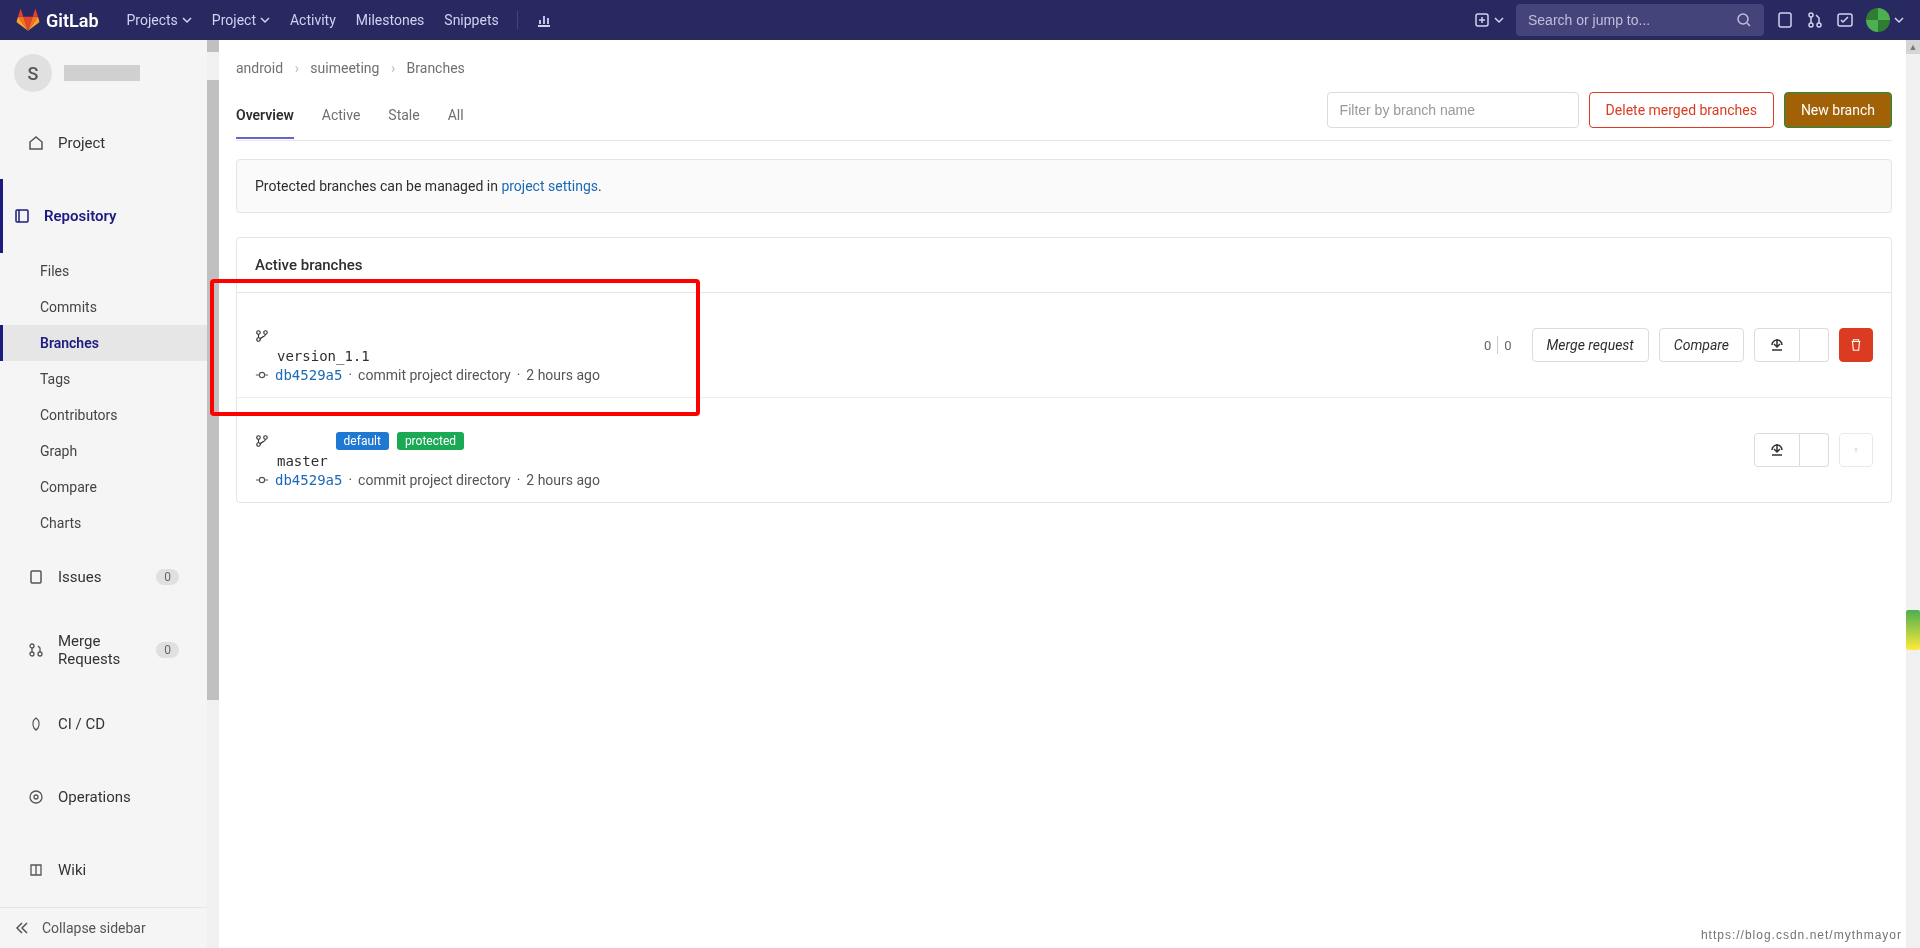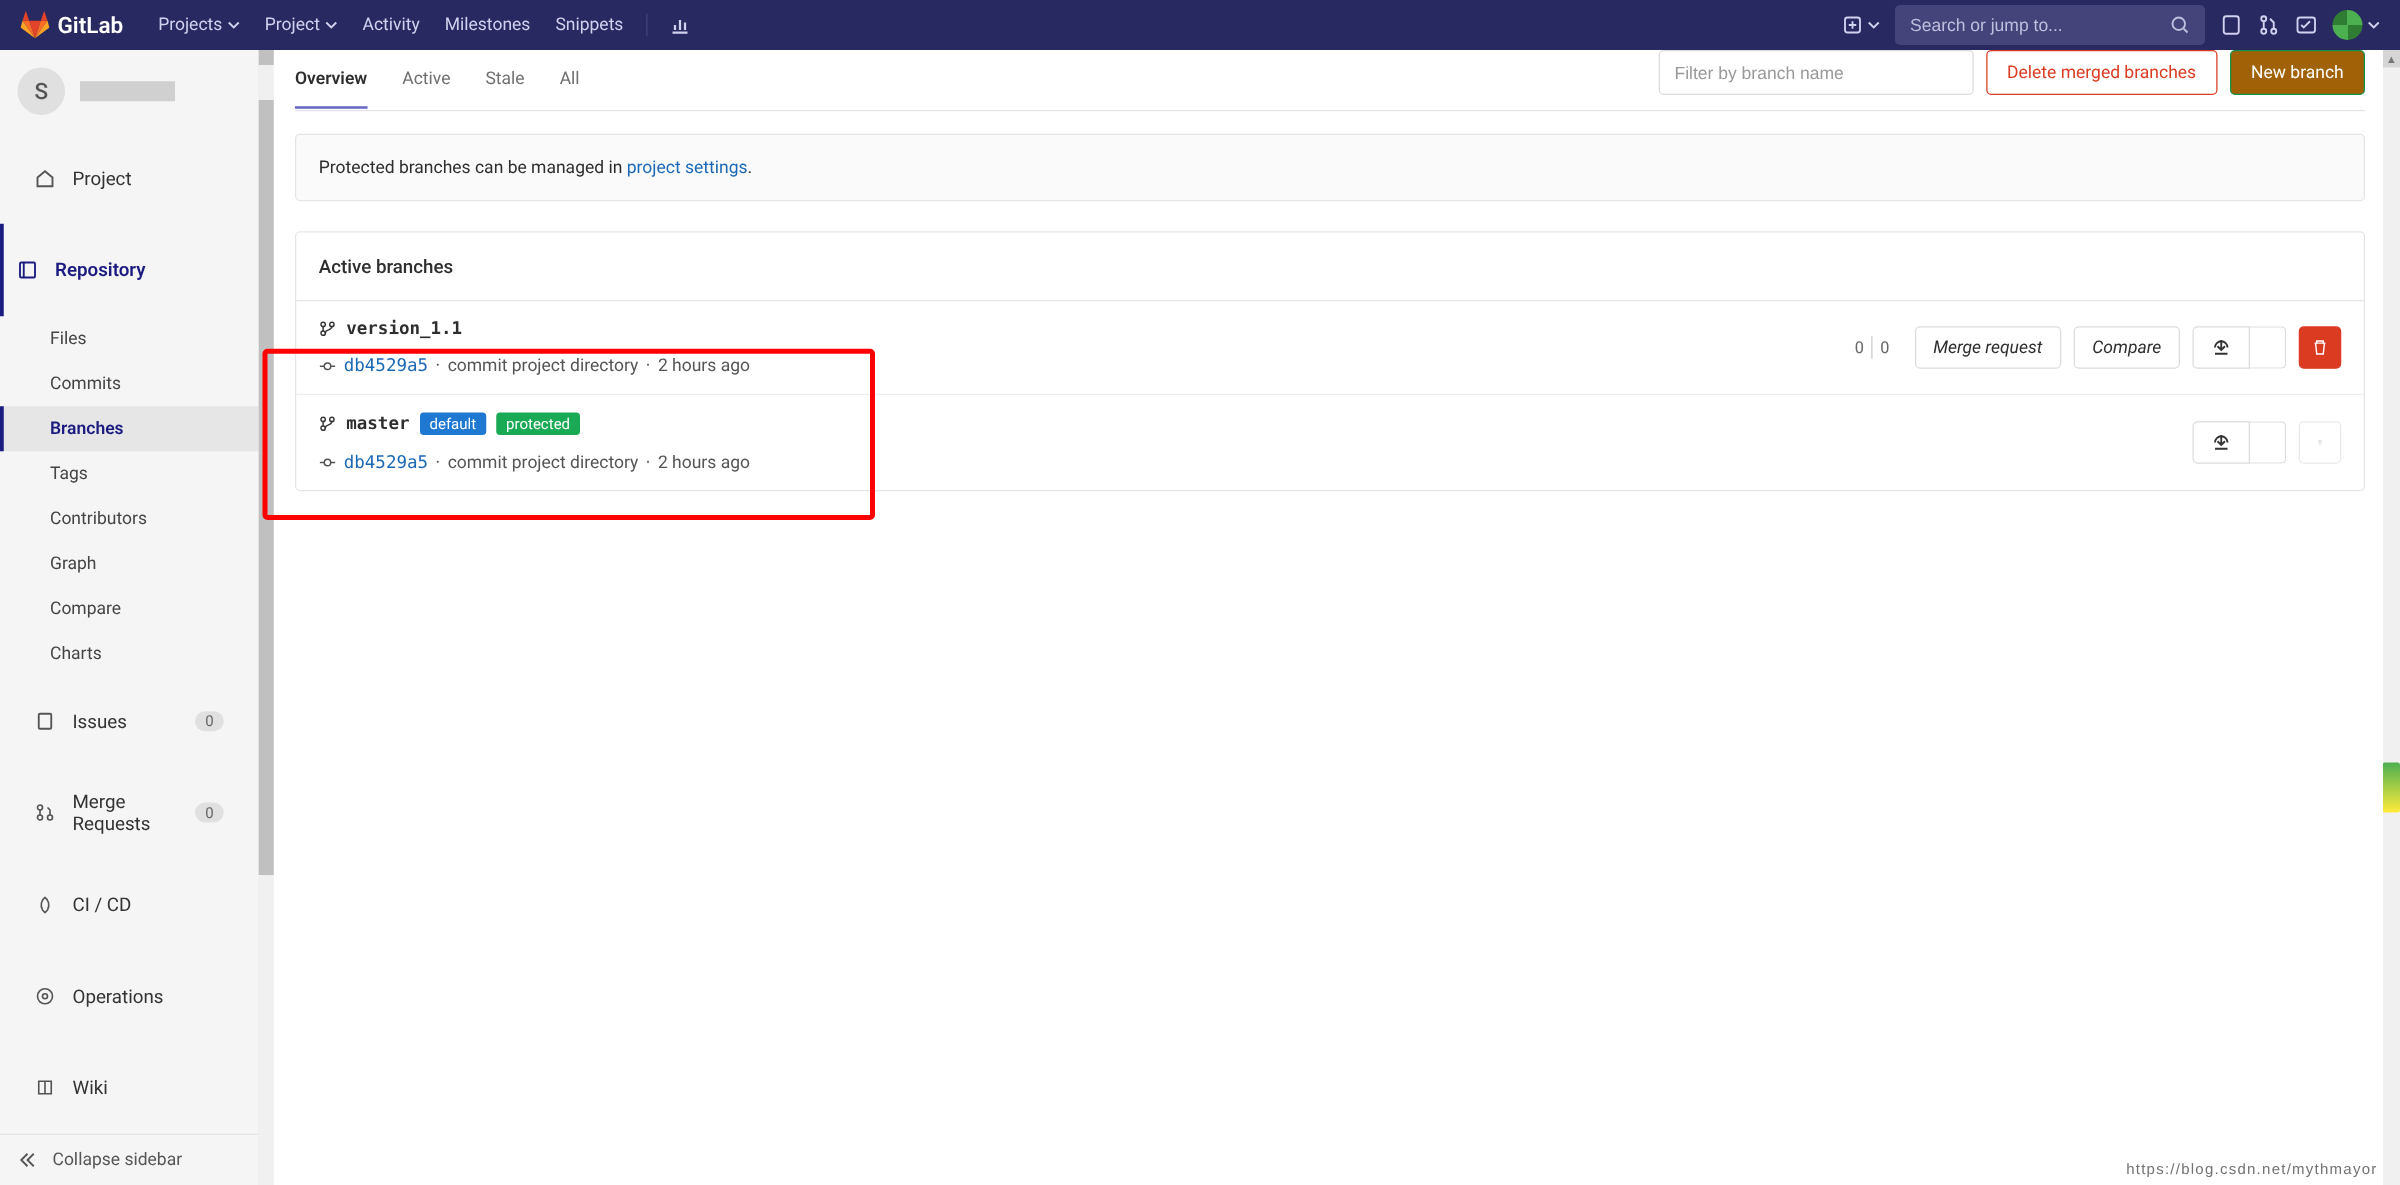--- a/index.html
+++ b/index.html
@@ -48,25 +48,25 @@
 .btn-danger-outline { border: 1px solid #db3b21; color: #db3b21; background: #fff; }
 .btn-success { border: 1px solid #168f48; color: #fff; background: #a16207; }
 .info-banner { background: #fafafa; border: 1px solid #e5e5e5; border-radius: 4px; padding: 18px; margin-top: 18px; color: #2e2e2e; }
 .info-banner a { color: #1b69b6; text-decoration: none; }
 .panel { border: 1px solid #e5e5e5; border-radius: 4px; margin-top: 24px; }
 .panel-header { padding: 18px; font-size: 15px; font-weight: 500; border-bottom: 1px solid #e5e5e5; }
 .branch-row { display: flex; align-items: center; padding: 14px 18px; border-bottom: 1px solid #eee; }
 .branch-row:last-child { border-bottom: none; }
 .branch-left { flex: 1; }
 .branch-name-line { display: flex; align-items: center; gap: 8px; }
-.branch-name { font-family: "SFMono-Regular", Consolas, monospace; font-weight: 700; }
+.branch-name { font-family: "SFMono-Regular", Consolas, monospace; font-weight: 400; margin-top: 41px; }
 .badge { border-radius: 3px; padding: 2px 8px; font-size: 12px; color: #fff; }
 .badge-default { background: #1f78d1; }
 .badge-protected { background: #1aaa55; }
-.commit-line { display: flex; align-items: center; gap: 6px; margin-top: 14px; color: #555; font-size: 14px; }
+.commit-line { display: flex; align-items: center; gap: 6px; margin-top: 3px; color: #555; font-size: 14px; }
 .commit-sha { color: #1b69b6; font-family: monospace; }
 .branch-graph { display: flex; align-items: center; gap: 6px; color: #666; font-size: 13px; margin-right: 20px; }
 .branch-graph .bar { width: 1px; height: 18px; background: #ccc; }
 .branch-actions { display: flex; gap: 10px; align-items: center; }
 .btn-outline { border: 1px solid #dcdcdc; background: #fff; color: #2e2e2e; font-style: italic; }
 .btn-sm { height: 34px; padding: 0 14px; }
 .btn-icon { width: 46px; justify-content: center; }
 .btn-split { display: flex; }
 .btn-split .btn { border-radius: 0; }
 .btn-split .btn:first-child { border-radius: 4px 0 0 4px; }
@@ -229,20 +229,27 @@
     </div>
     <div class="collapse">
       <svg class="side-icon" viewBox="0 0 16 16">
           <path d="M8 3L3 8l5 5M13 3L8 8l5 5" stroke="#555" fill="none" stroke-width="1.5"></path>
         </svg>
       <span>Collapse sidebar</span>
     </div>
   </div>
 
   <div class="main">
+    <div class="breadcrumb">
+      <a>android</a>
+      <span class="sep">›</span>
+      <a>suimeeting</a>
+      <span class="sep">›</span>
+      <span>Branches</span>
+    </div>
 
     <div class="toolbar">
       <div class="tabs">
         <div class="tab active">Overview</div>
         <div class="tab">Active</div>
         <div class="tab">Stale</div>
         <div class="tab">All</div>
       </div>
       <div class="toolbar-right">
         <input class="filter-input" placeholder="Filter by branch name" style="">

